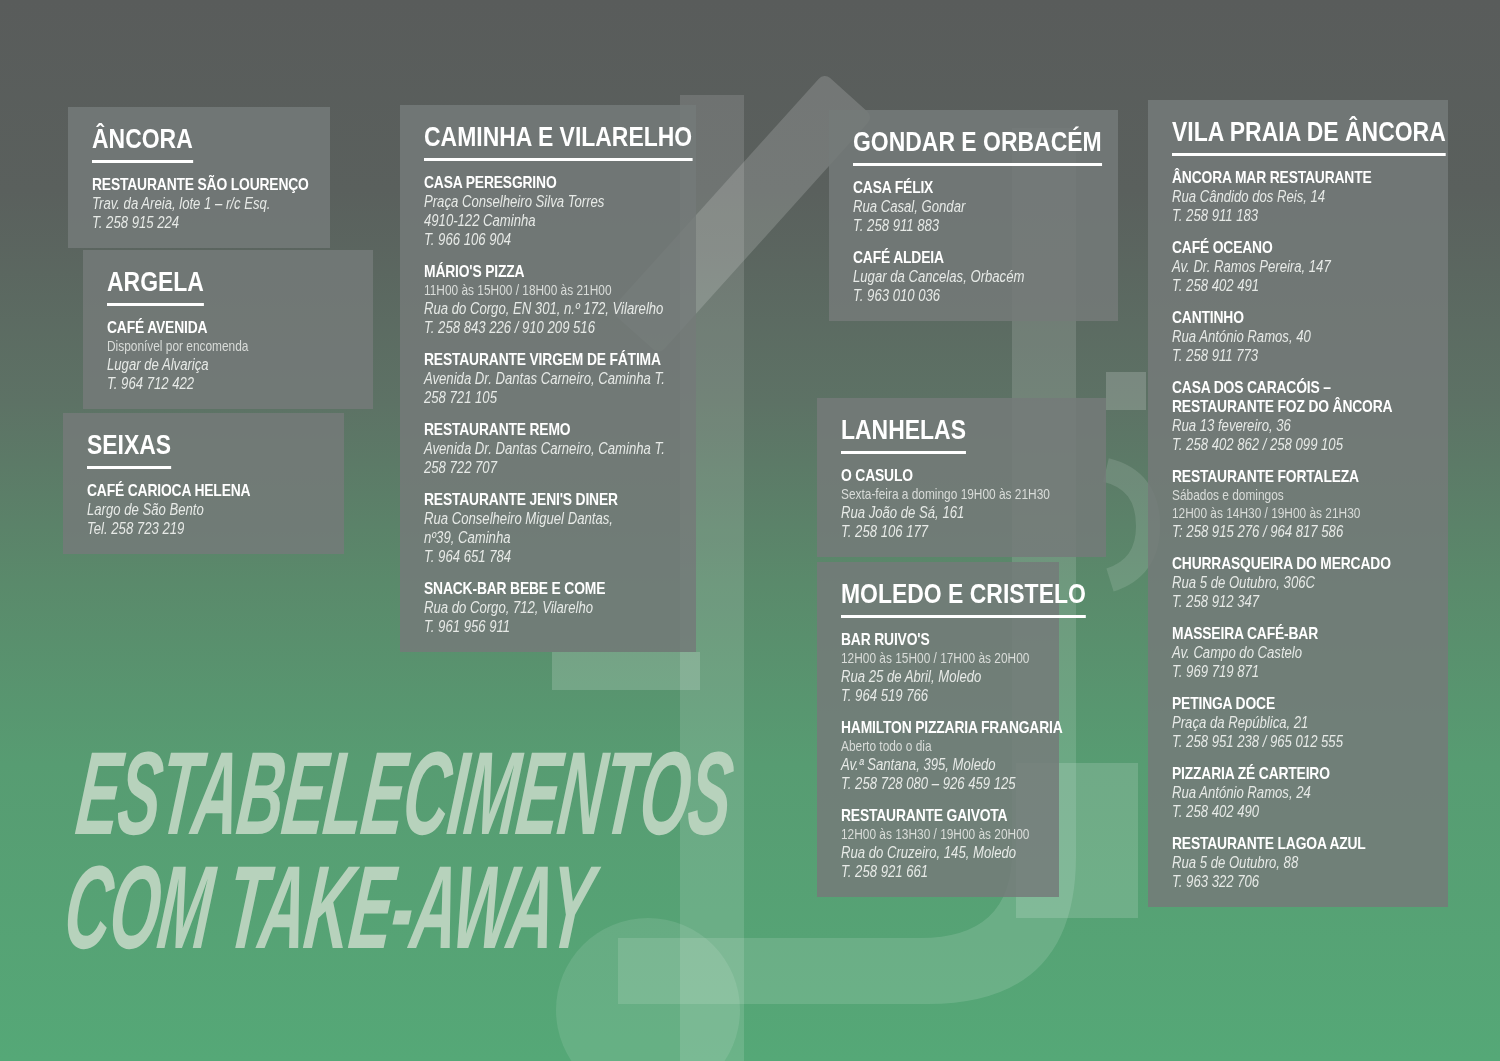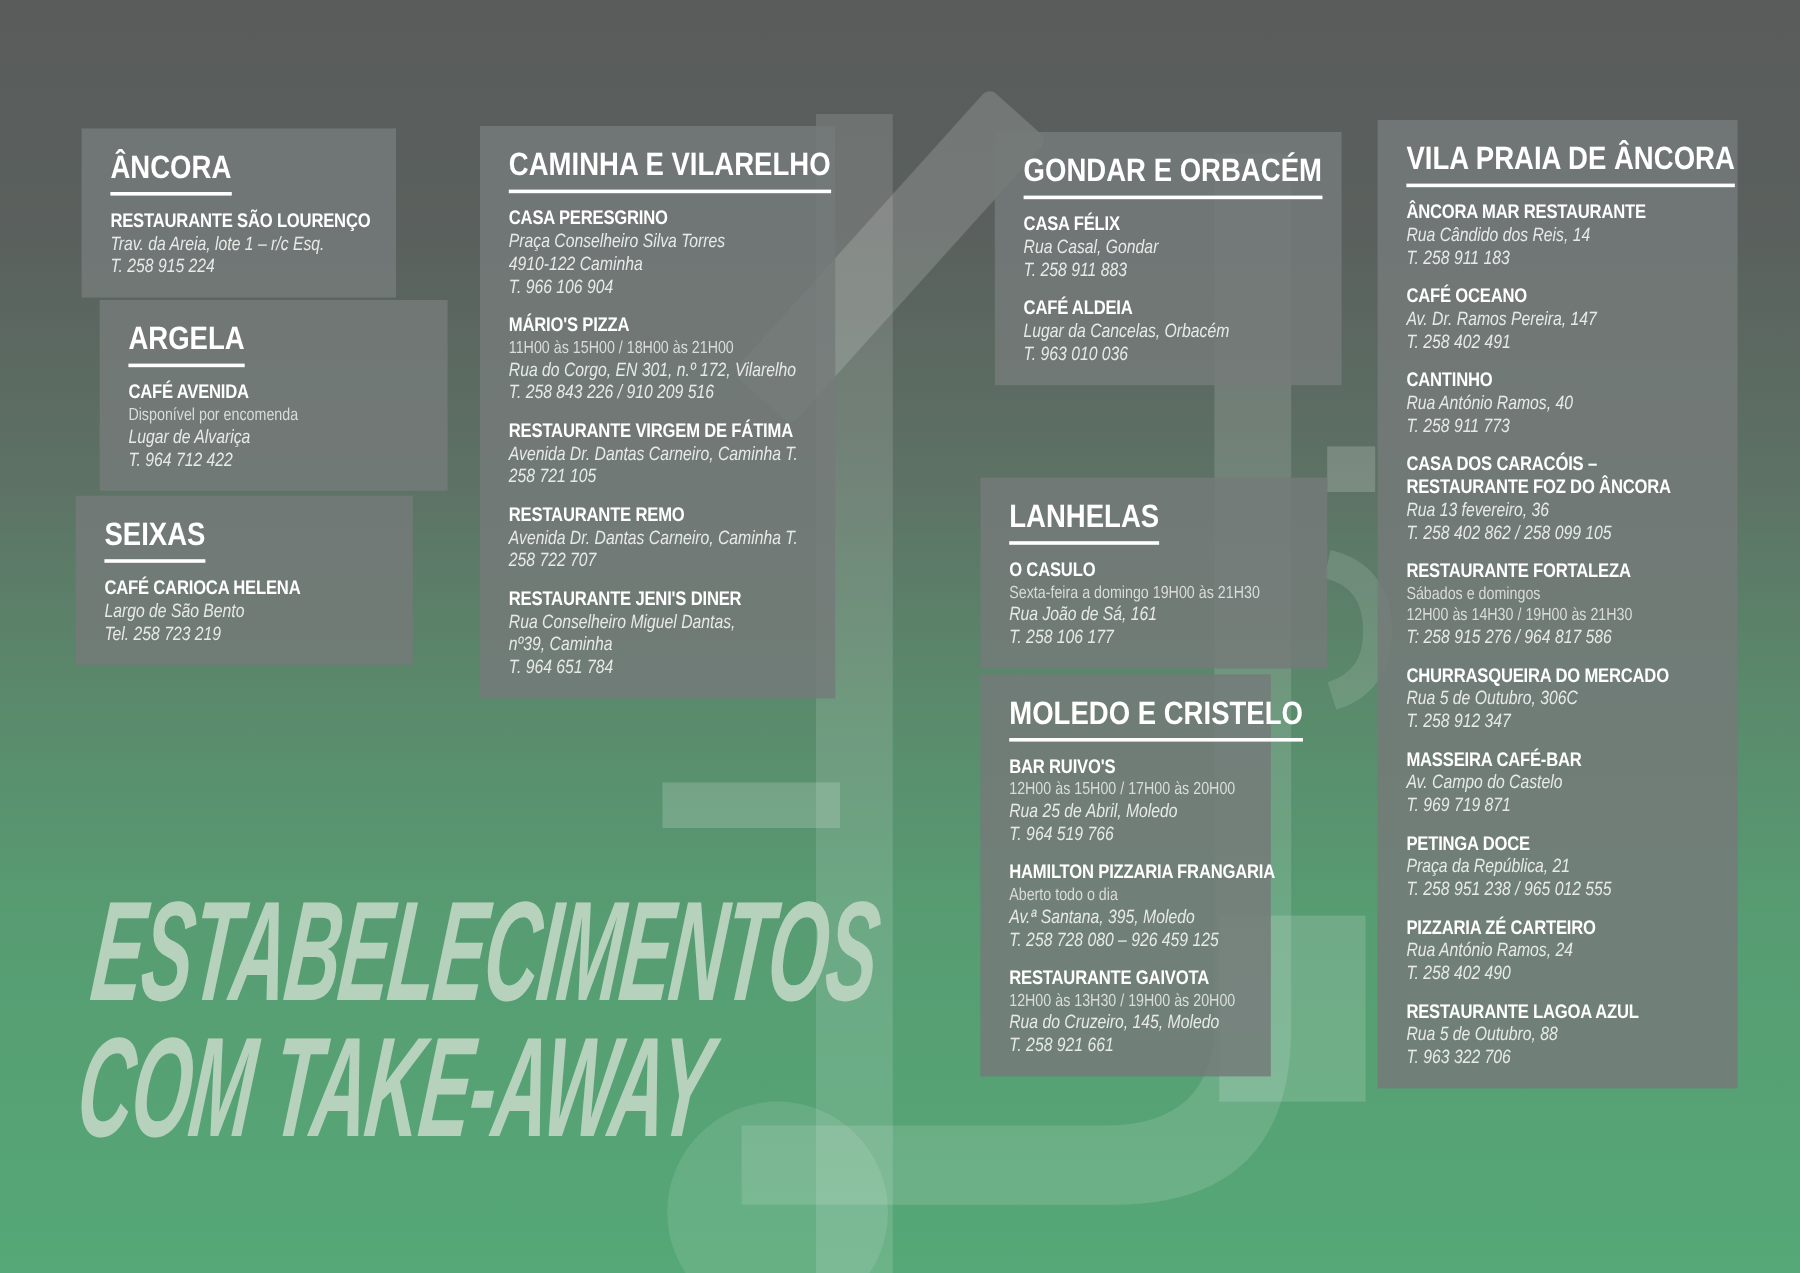--- a/index.html
+++ b/index.html
@@ -132,20 +132,25 @@
         <div class="name">RESTAURANTE REMO</div>
         <div class="line address">Avenida Dr. Dantas Carneiro, Caminha T.</div>
         <div class="line phone">258 722 707</div>
       </div>
       <div class="entry">
         <div class="name">RESTAURANTE JENI'S DINER</div>
         <div class="line address">Rua Conselheiro Miguel Dantas,</div>
         <div class="line address">nº39, Caminha</div>
         <div class="line phone">T. 964 651 784</div>
       </div>
+      <div class="entry">
+        <div class="name">SNACK-BAR BEBE E COME</div>
+        <div class="line address">Rua do Corgo, 712, Vilarelho</div>
+        <div class="line phone">T. 961 956 911</div>
+      </div>
     </div>
 </div>
 
 <div class="panel" id="panel-gondar">
   <h2 class="sec-title">GONDAR E ORBACÉM</h2>
   <div class="entries">
       <div class="entry">
         <div class="name">CASA FÉLIX</div>
         <div class="line address">Rua Casal, Gondar</div>
         <div class="line phone">T. 258 911 883</div>

